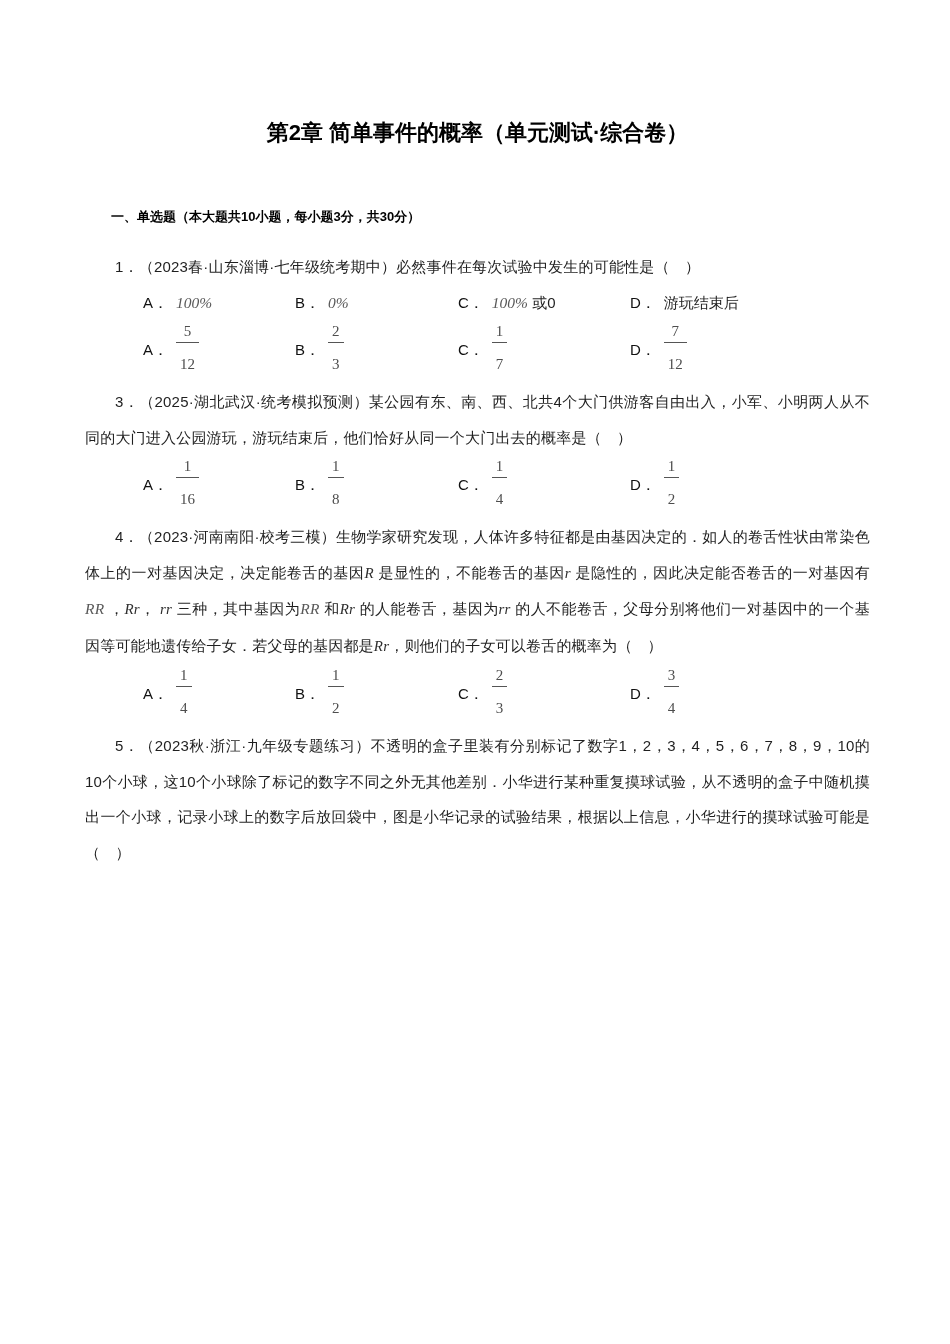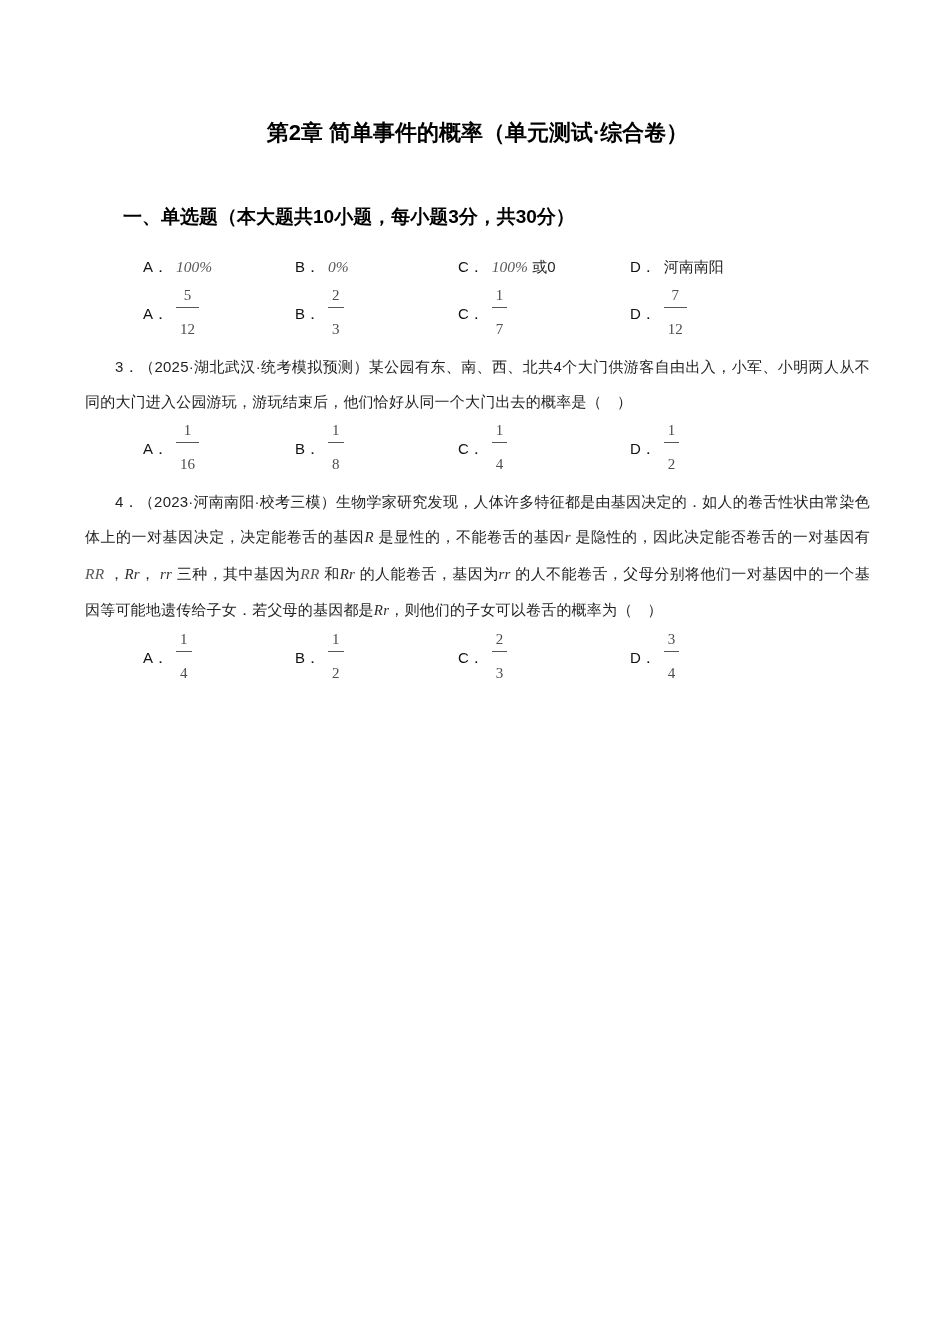--- a/index.html
+++ b/index.html
@@ -23,21 +23,21 @@
     margin: 117px 0 0 0;
     font-size: 22px;
     font-weight: bold;
     line-height: 31px;
     text-align: center;
     color: #000000;
     white-space: nowrap;
   }
   .section {
     margin: 57px 0 20px 0;
-    font-size: 19px;
+    font-size: 13px;
     font-weight: bold;
     line-height: 24px;
     text-indent: 2em;
     color: #000000;
   }
   .stem {
     margin: 0;
     font-size: 15px;
     line-height: 35.5px;
     text-align: justify;
@@ -87,36 +87,37 @@
 <body>
 
 <div class="page">
   <div class="content">
 
     <h1 class="title">第2章 简单事件的概率（单元测试·综合卷）</h1>
 
     <h2 class="section">一、单选题（本大题共10小题，每小题3分，共30分）</h2>
 
     <div class="question">
+      <p class="stem"><span class="seg-c">1．（2023春·山东淄博·七年级统考期中）必然事件在每次试验中发生的可能性是（　）</span></p>
       <div class="opts opts-text">
         <div class="opt w1">
           <span class="opt-letter">A．</span>
           <span class="opt-body"><span class="seg-m">100%</span></span>
         </div>
         <div class="opt w2">
           <span class="opt-letter">B．</span>
           <span class="opt-body"><span class="seg-m">0%</span></span>
         </div>
         <div class="opt w3">
           <span class="opt-letter">C．</span>
           <span class="opt-body"><span class="seg-m">100%</span><span class="seg-c"> 或0</span></span>
         </div>
         <div class="opt">
           <span class="opt-letter">D．</span>
-          <span class="opt-body"><span class="seg-c">河南南阳</span></span>
+          <span class="opt-body"><span class="seg-c">游玩结束后</span></span>
         </div>
       </div>
     </div>
 
     <div class="question">
       <div class="opts opts-frac">
         <div class="opt w1">
           <span class="opt-letter">A．</span>
           <span class="opt-body"><span class="frac"><span class="fnum">5</span><span class="fden">12</span></span></span>
         </div>
@@ -172,15 +173,18 @@
           <span class="opt-letter">C．</span>
           <span class="opt-body"><span class="frac"><span class="fnum">2</span><span class="fden">3</span></span></span>
         </div>
         <div class="opt">
           <span class="opt-letter">D．</span>
           <span class="opt-body"><span class="frac"><span class="fnum">3</span><span class="fden">4</span></span></span>
         </div>
       </div>
     </div>
 
+    <div class="question">
+      <p class="stem"><span class="seg-c">5．（2023秋·浙江·九年级专题练习）不透明的盒子里装有分别标记了数字1，2，3，4，5，6，7，8，9，10的10个小球，这10个小球除了标记的数字不同之外无其他差别．小华进行某种重复摸球试验，从不透明的盒子中随机摸出一个小球，记录小球上的数字后放回袋中，图是小华记录的试验结果，根据以上信息，小华进行的摸球试验可能是（　）</span></p>
+    </div>
 
   </div>
 </div>
 
 </body></html>

